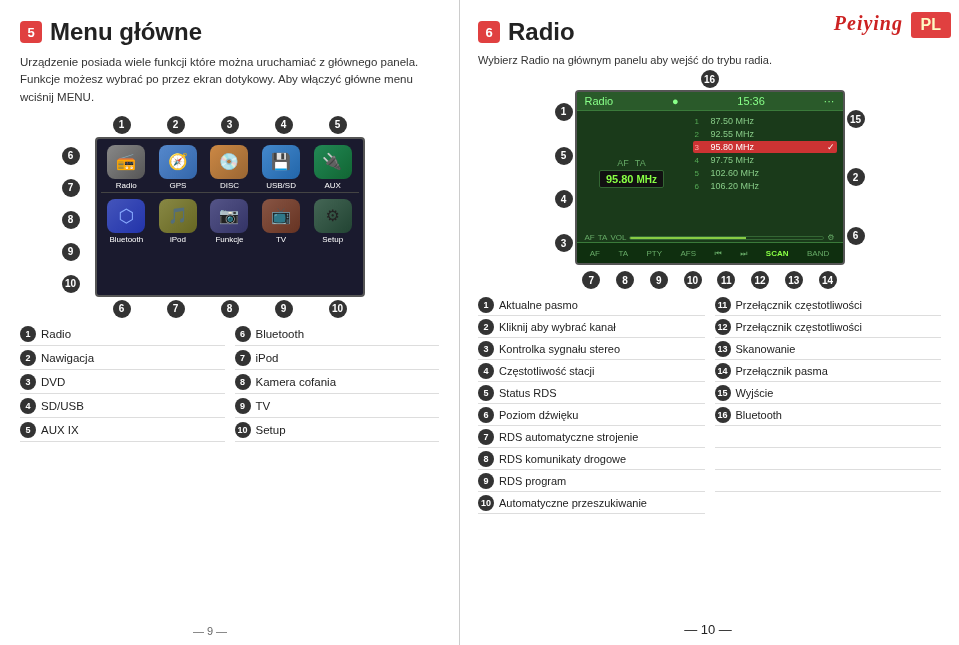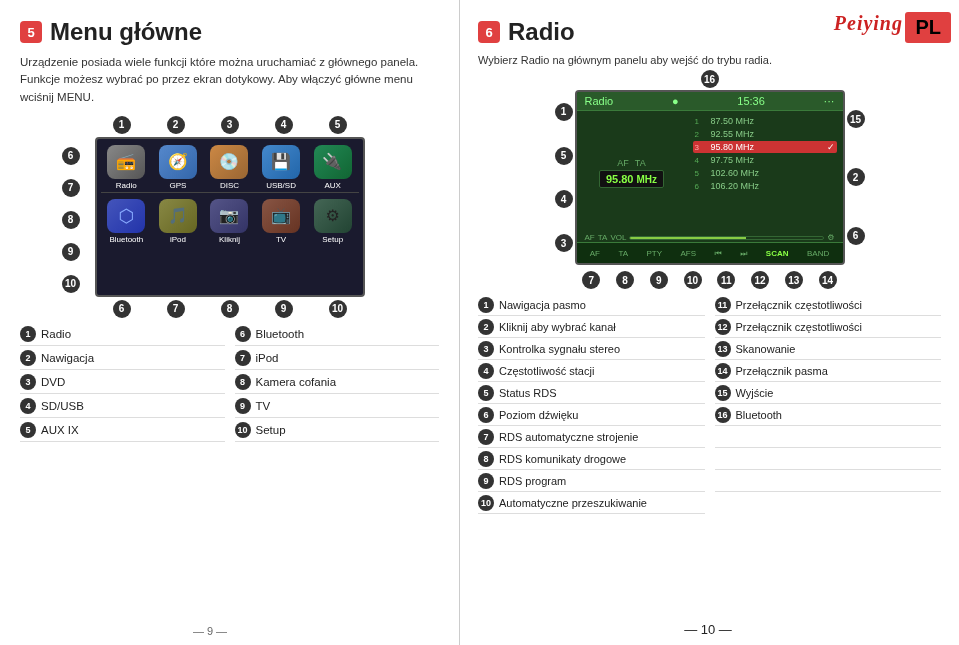--- a/index.html
+++ b/index.html
@@ -168,23 +168,23 @@
       padding: 18px 18px 10px 18px;
       position: relative;
     }
 
     
     .pl-badge {
       position: absolute;
       top: 12px;
       right: 12px;
       background: #e04040;
-      color: #000000;
+      color: #fef9c3;
       font-weight: bold;
-      font-size: 20px;
+      font-size: 16px;
       padding: 4px 10px;
       border-radius: 3px;
     }
 
     
     .radio-screen {
       width: 270px;
       height: 175px;
       background: #1a3a1a;
       border: 2px solid #555;
@@ -515,21 +515,21 @@
           <div class="app-icon">
             <div class="icon-box ic-bluetooth" style="color:#88aaff; font-size:18px;">⬡</div>
             <span class="icon-label">Bluetooth</span>
           </div>
           <div class="app-icon">
             <div class="icon-box ic-ipod">🎵</div>
             <span class="icon-label">iPod</span>
           </div>
           <div class="app-icon">
             <div class="icon-box ic-camera">📷</div>
-            <span class="icon-label">Kliknij</span>
+            <span class="icon-label">Funkcje</span>
           </div>
           <div class="app-icon">
             <div class="icon-box ic-tv">📺</div>
             <span class="icon-label">TV</span>
           </div>
           <div class="app-icon">
             <div class="icon-box ic-setup">⚙</div>
             <span class="icon-label">Setup</span>
           </div>
         </div>
@@ -706,21 +706,21 @@
       <span class="num-circle">10</span>
       <span class="num-circle">11</span>
       <span class="num-circle">12</span>
       <span class="num-circle">13</span>
       <span class="num-circle">14</span>
     </div>
 
     <div class="feature-grid">
       <div class="feature-item">
         <span class="num-circle">1</span>
-        <span>Nawigacja pasmo</span>
+        <span>Aktualne pasmo</span>
       </div>
       <div class="feature-item">
         <span class="num-circle">11</span>
         <span>Przełącznik częstotliwości</span>
       </div>
       <div class="feature-item">
         <span class="num-circle">2</span>
         <span>Kliknij aby wybrać kanał</span>
       </div>
       <div class="feature-item">

